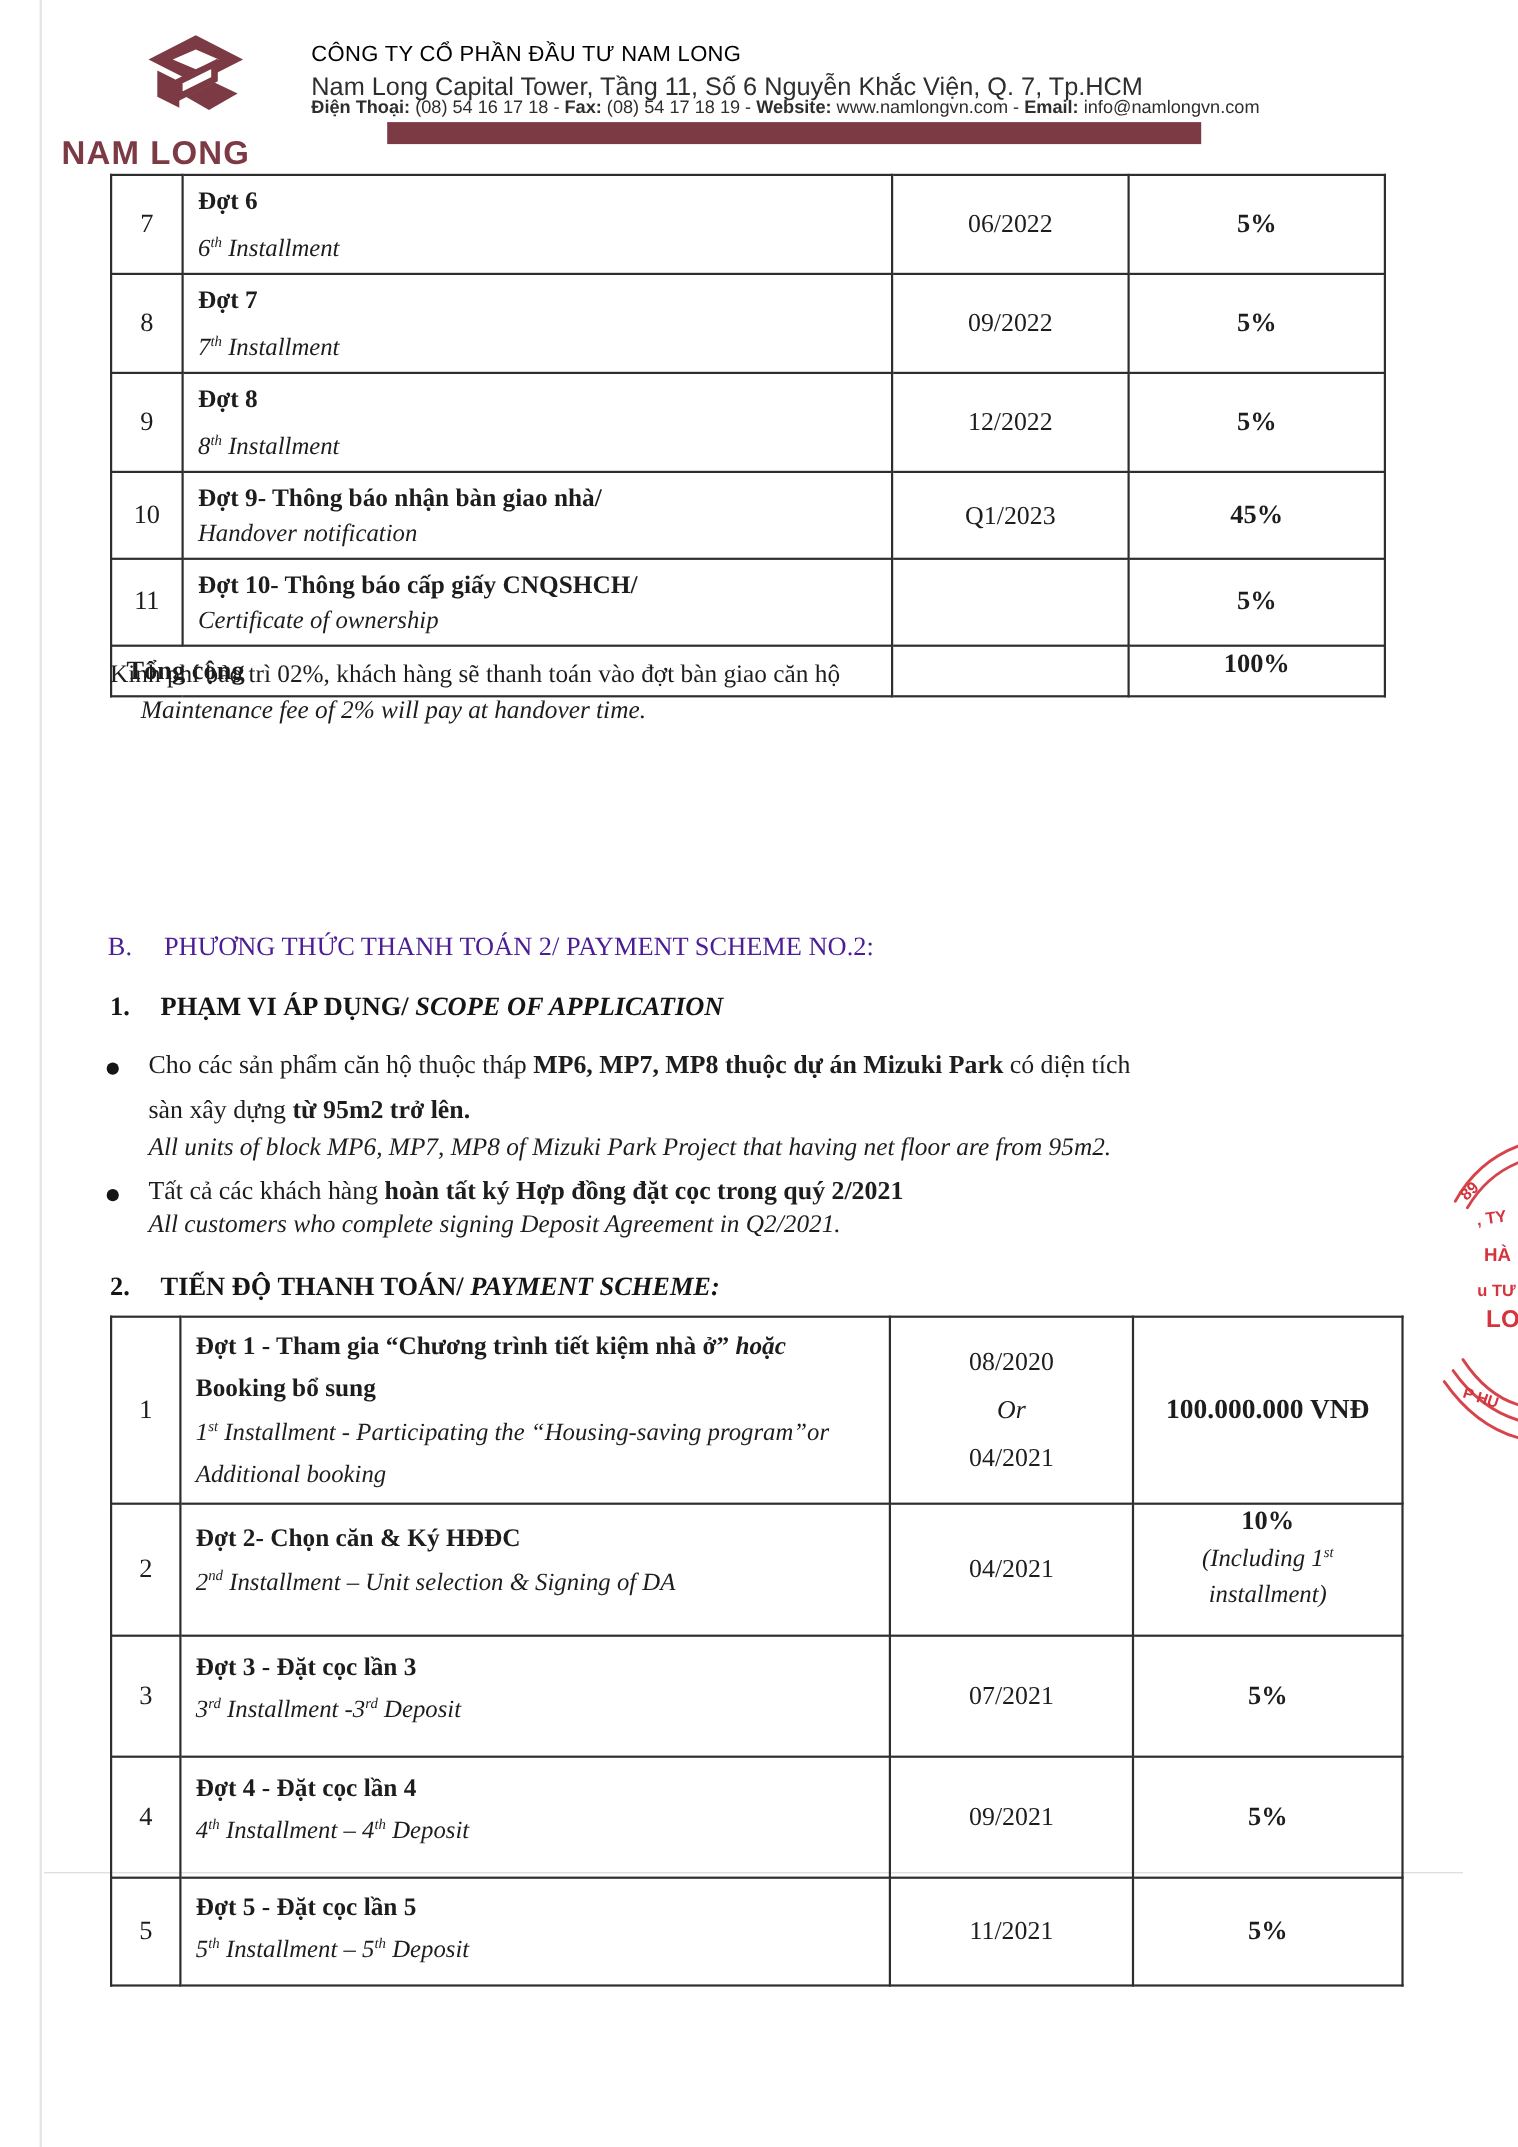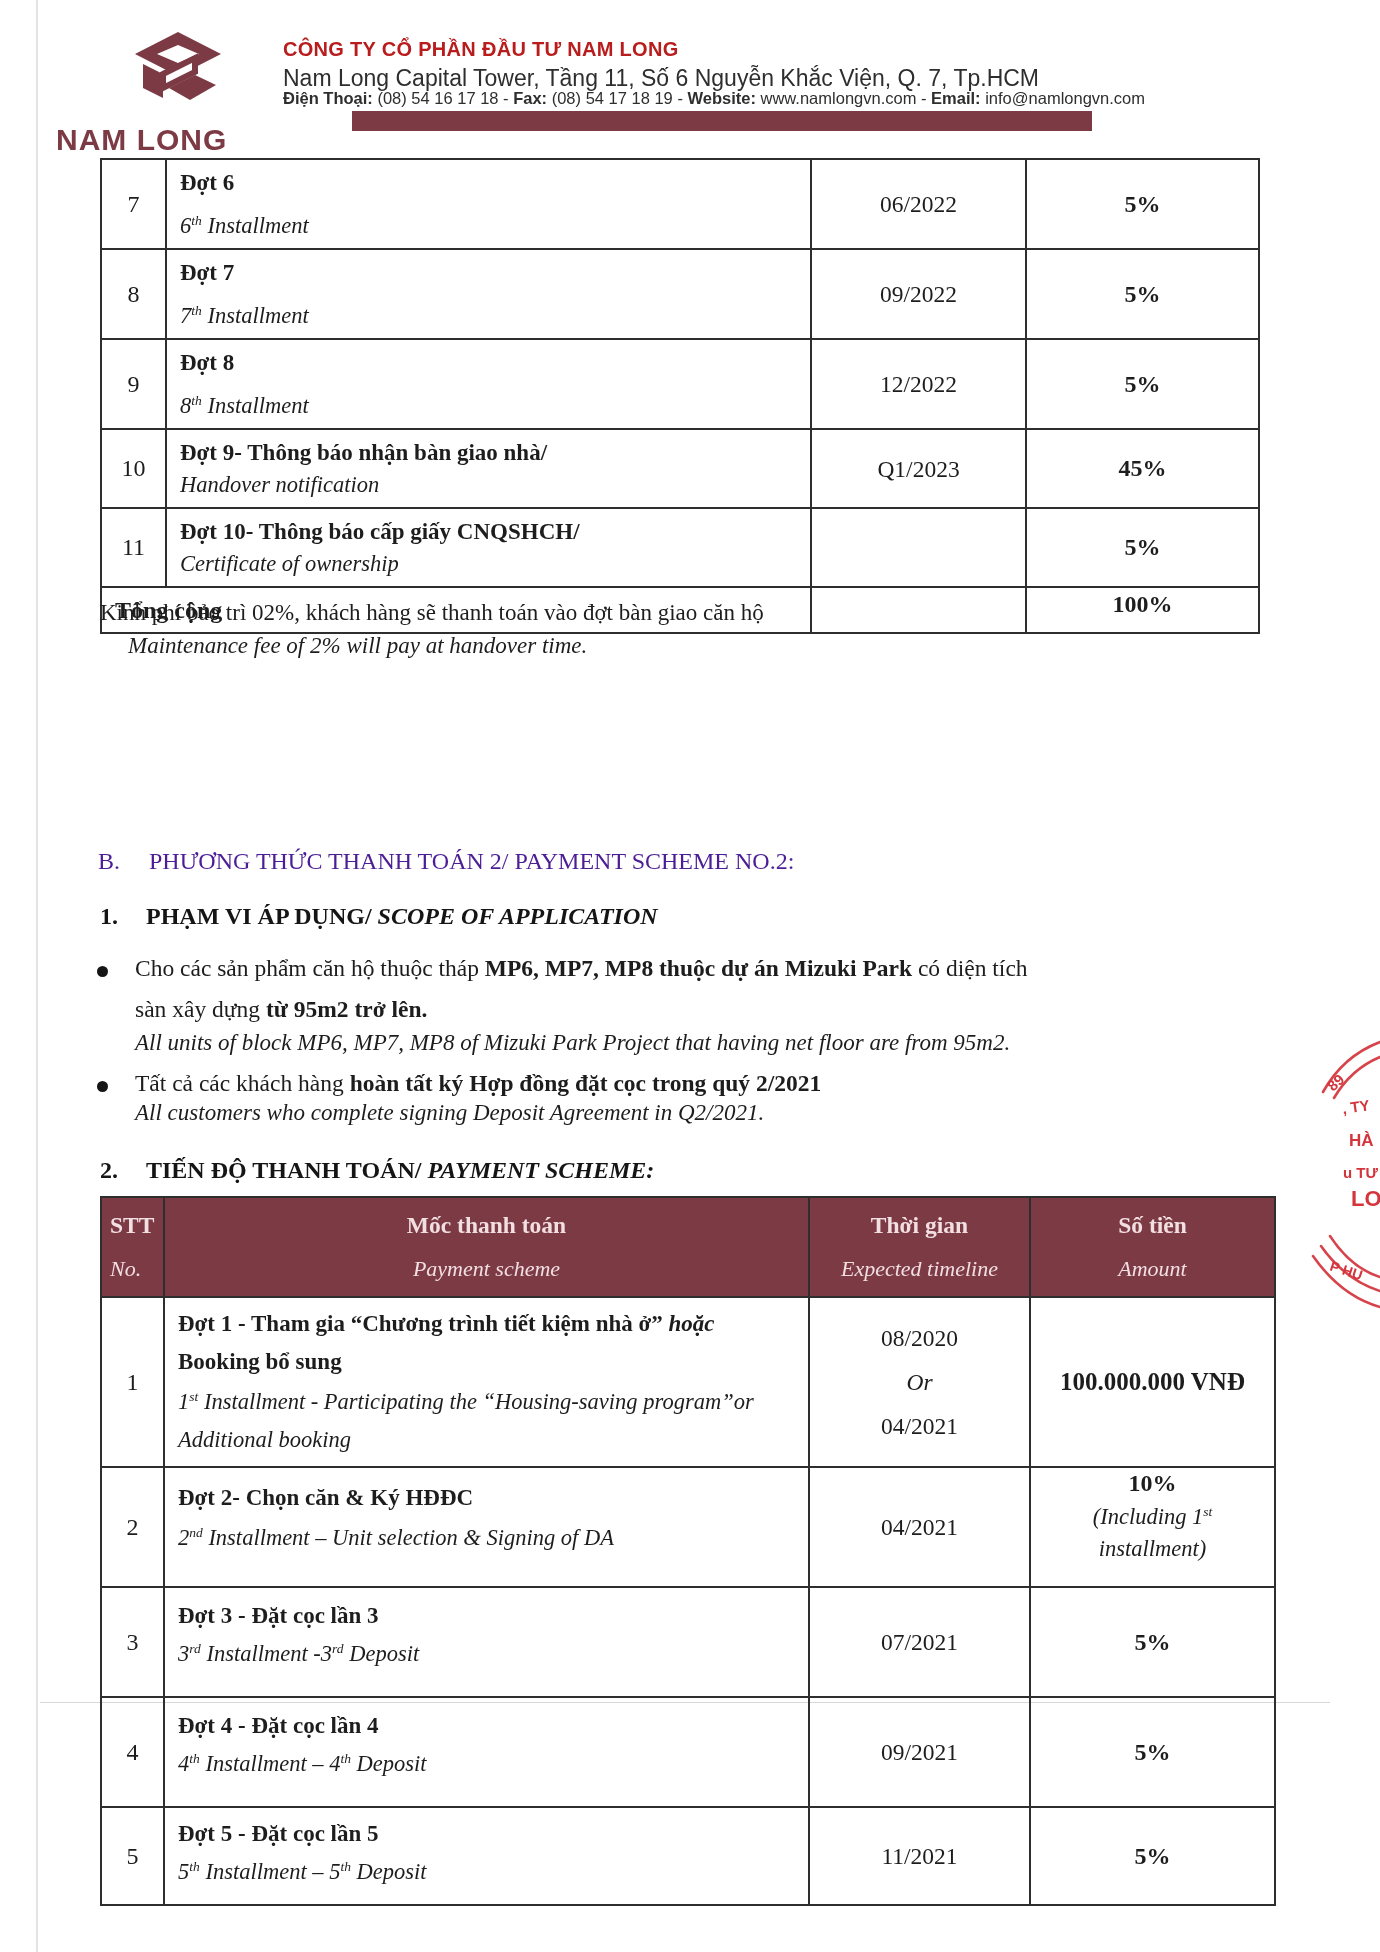--- a/index.html
+++ b/index.html
@@ -16,21 +16,21 @@
   
   .scanline-v{left:36px;top:0;width:2px;height:1952px;background:#e3e3e3;}
   .scanline-h{left:40px;top:1702px;width:1290px;height:1px;background:#d8d8d8;}
 
   
   .logo-svg{left:103px;top:30px;}
   .logo-wordmark{left:56px;top:100px;width:200px;
     font-family:"Liberation Sans",sans-serif;font-weight:800;font-size:30px;
     letter-spacing:1px;color:#7c3a45;margin-top:23px;}
   .company-name{left:283px;top:38px;font-family:"Liberation Sans",sans-serif;
-    font-size:20px;font-weight:700;color:#b91c1c;letter-spacing:.3px;}
+    font-size:20px;font-weight:400;color:#000000;letter-spacing:.3px;}
   .company-address{left:283px;top:65px;font-family:"Liberation Sans",sans-serif;
     font-size:23px;color:#2e2e2e;}
   .company-contact{left:283px;top:89px;font-family:"Liberation Sans",sans-serif;
     font-size:16.5px;color:#2e2e2e;}
   .header-bar{left:352px;top:111px;width:740px;height:20px;background:#7c3a45;}
 
   
   table{border-collapse:collapse;table-layout:fixed;}
   td{border:2px solid #2e2e2e;overflow:hidden;}
   .t1{left:100px;top:158px;}
@@ -181,38 +181,20 @@
 </div>
 
 <table class="abs t2">
   <colgroup>
       <col style="width:63px">
       <col style="width:645px">
       <col style="width:221px">
       <col style="width:245px">
     </colgroup>
   <tbody>
-      <tr style="height:100px">
-    <th class="th-left">
-      <div class="th-vi">STT</div>
-      <div class="th-en">No.</div>
-    </th>
-    <th>
-      <div class="th-vi">Mốc thanh toán</div>
-      <div class="th-en">Payment scheme</div>
-    </th>
-    <th>
-      <div class="th-vi">Thời gian</div>
-      <div class="th-en">Expected timeline</div>
-    </th>
-    <th>
-      <div class="th-vi">Số tiền</div>
-      <div class="th-en">Amount</div>
-    </th>
-  </tr>
   <tr style="height:156px">
     <td class="c-no">1</td>
     <td class="c-desc">
       <div class="row-title" style="line-height:38px"><span class="b">Đợt 1 - Tham gia “Chương trình tiết kiệm nhà ở” </span><span class="b i">hoặc</span><span class="b"> Booking bổ sung</span></div>
       <div class="row-sub2" style="line-height:38px"><span class="i">1</span><span class="i sup">st</span><span class="i"> Installment - Participating the “Housing-saving program”or Additional booking</span></div>
     </td>
     <td class="c-time">
       <div>08/2020</div>
       <div class="i" style="margin:8px 0">Or</div>
       <div>04/2021</div>

